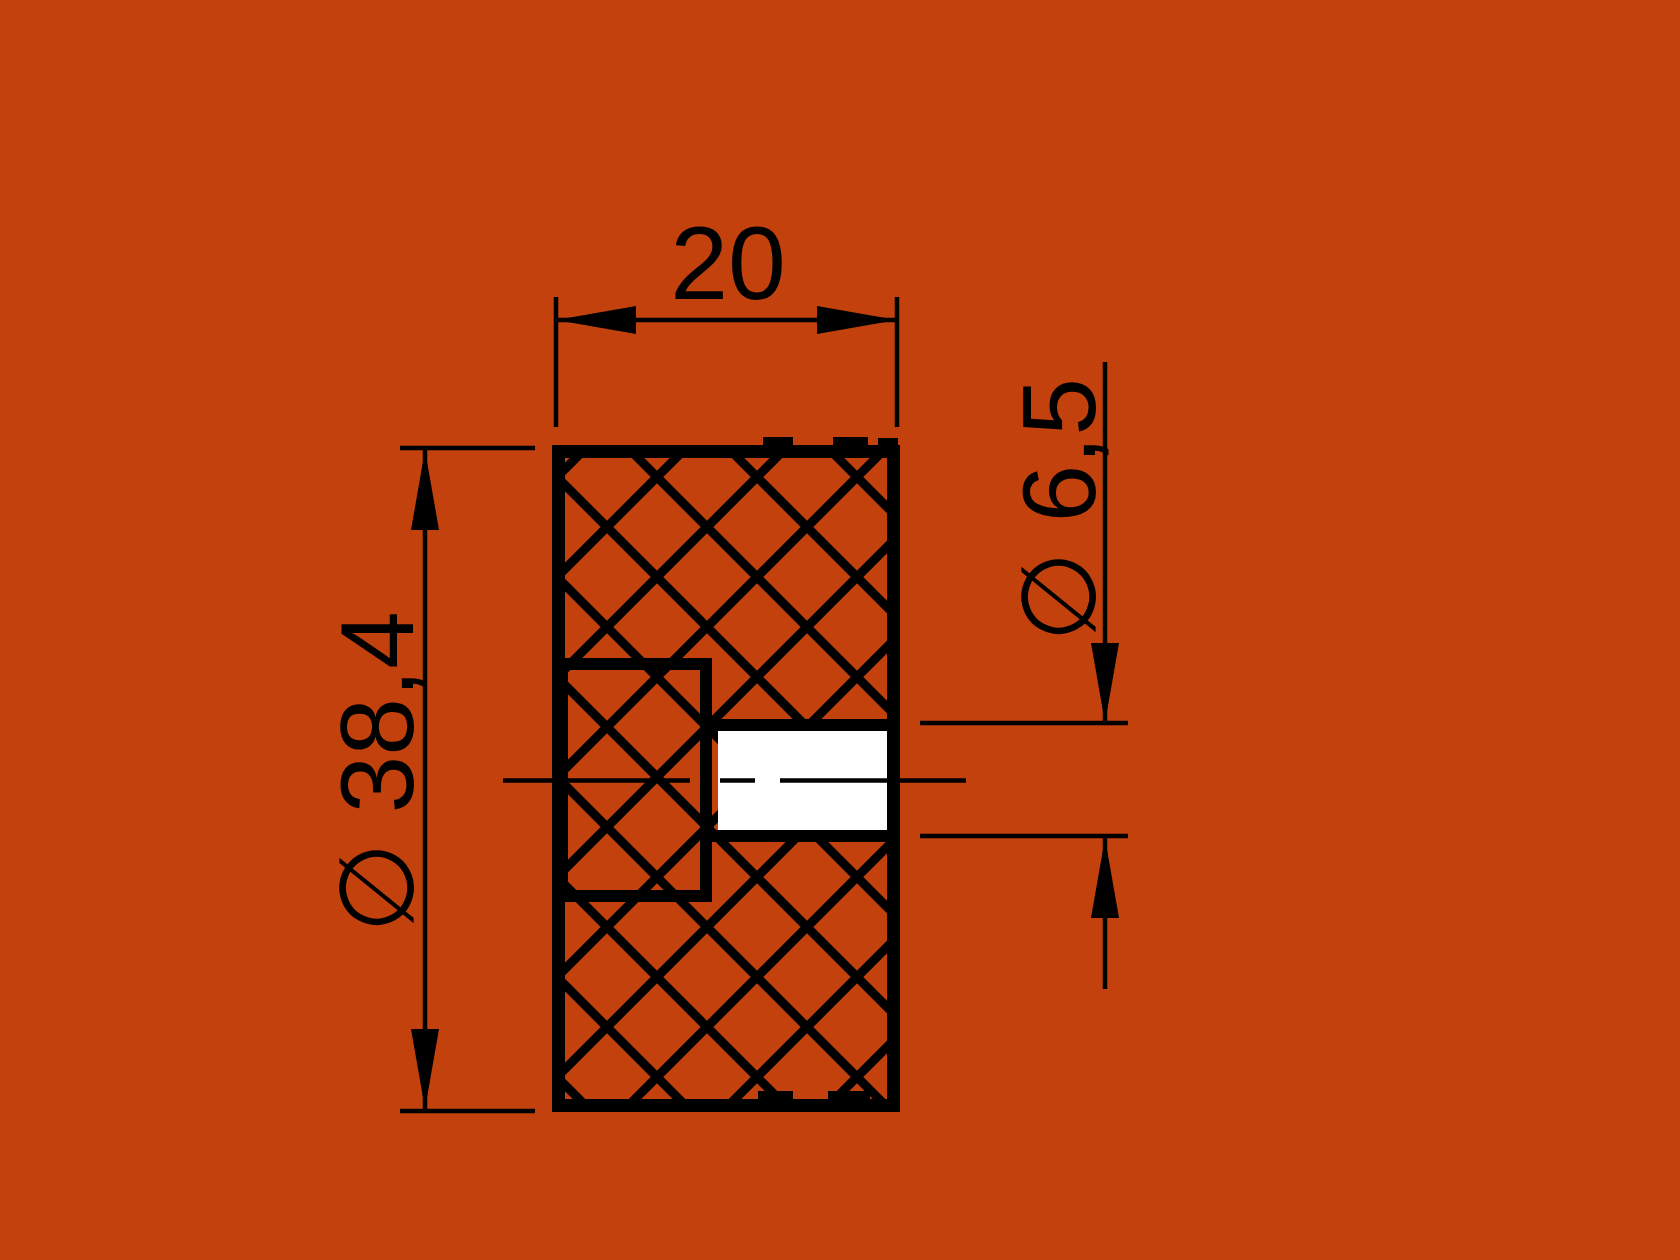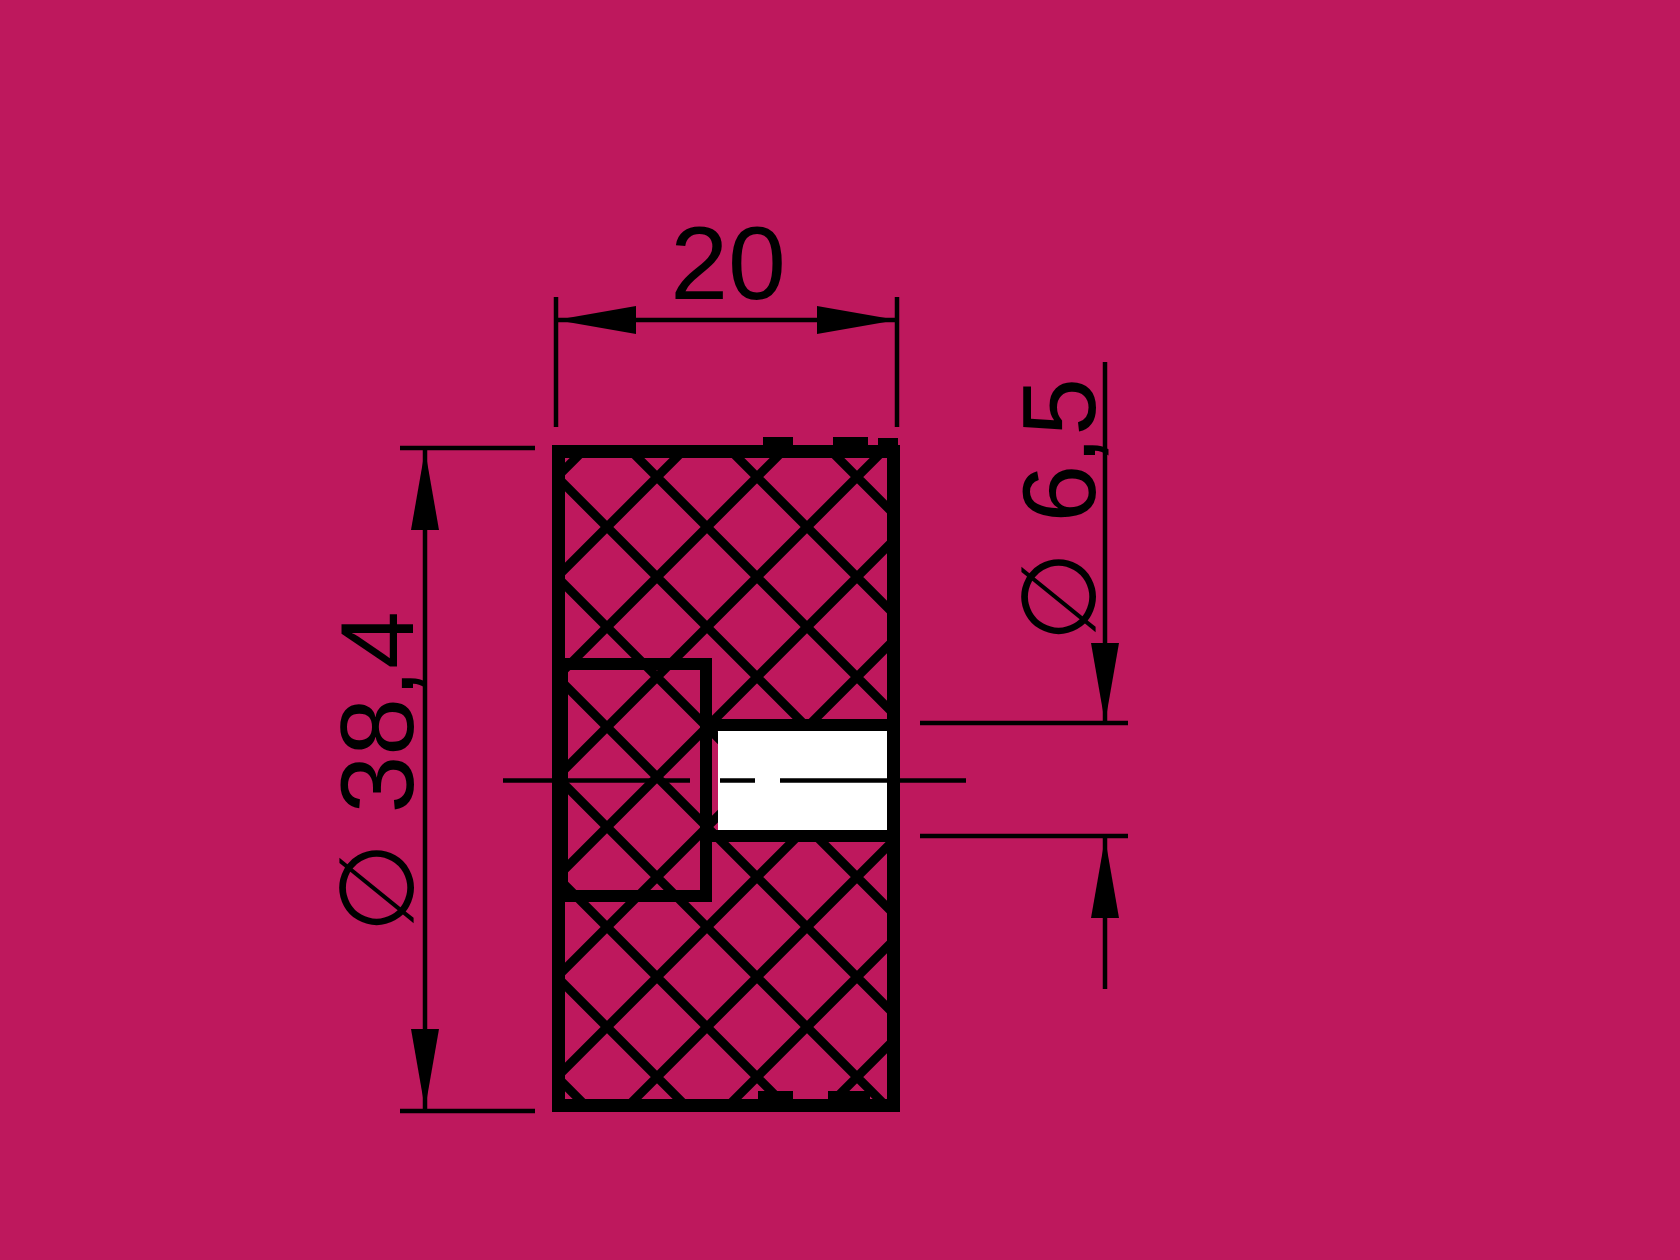--- a/index.html
+++ b/index.html
@@ -7,21 +7,21 @@
     padding: 0;
     background: #ffffff;
     width: 1680px;
     height: 1260px;
     overflow: hidden;
   }
   .stage {
     position: relative;
     width: 1680px;
     height: 1260px;
-    background: #be185d;
+    background: #c2410c;
   }
   svg { display: block; }
   .thick { stroke: #000000; stroke-width: 13; fill: none; }
   .feature { stroke: #000000; stroke-width: 12; fill: none; }
   .thin { stroke: #000000; stroke-width: 4.5; fill: none; }
   .arrow { fill: #000000; stroke: none; }
   .dim-text {
     font-family: "Liberation Sans", "DejaVu Sans", sans-serif;
     font-size: 104px;
     fill: #000000;

